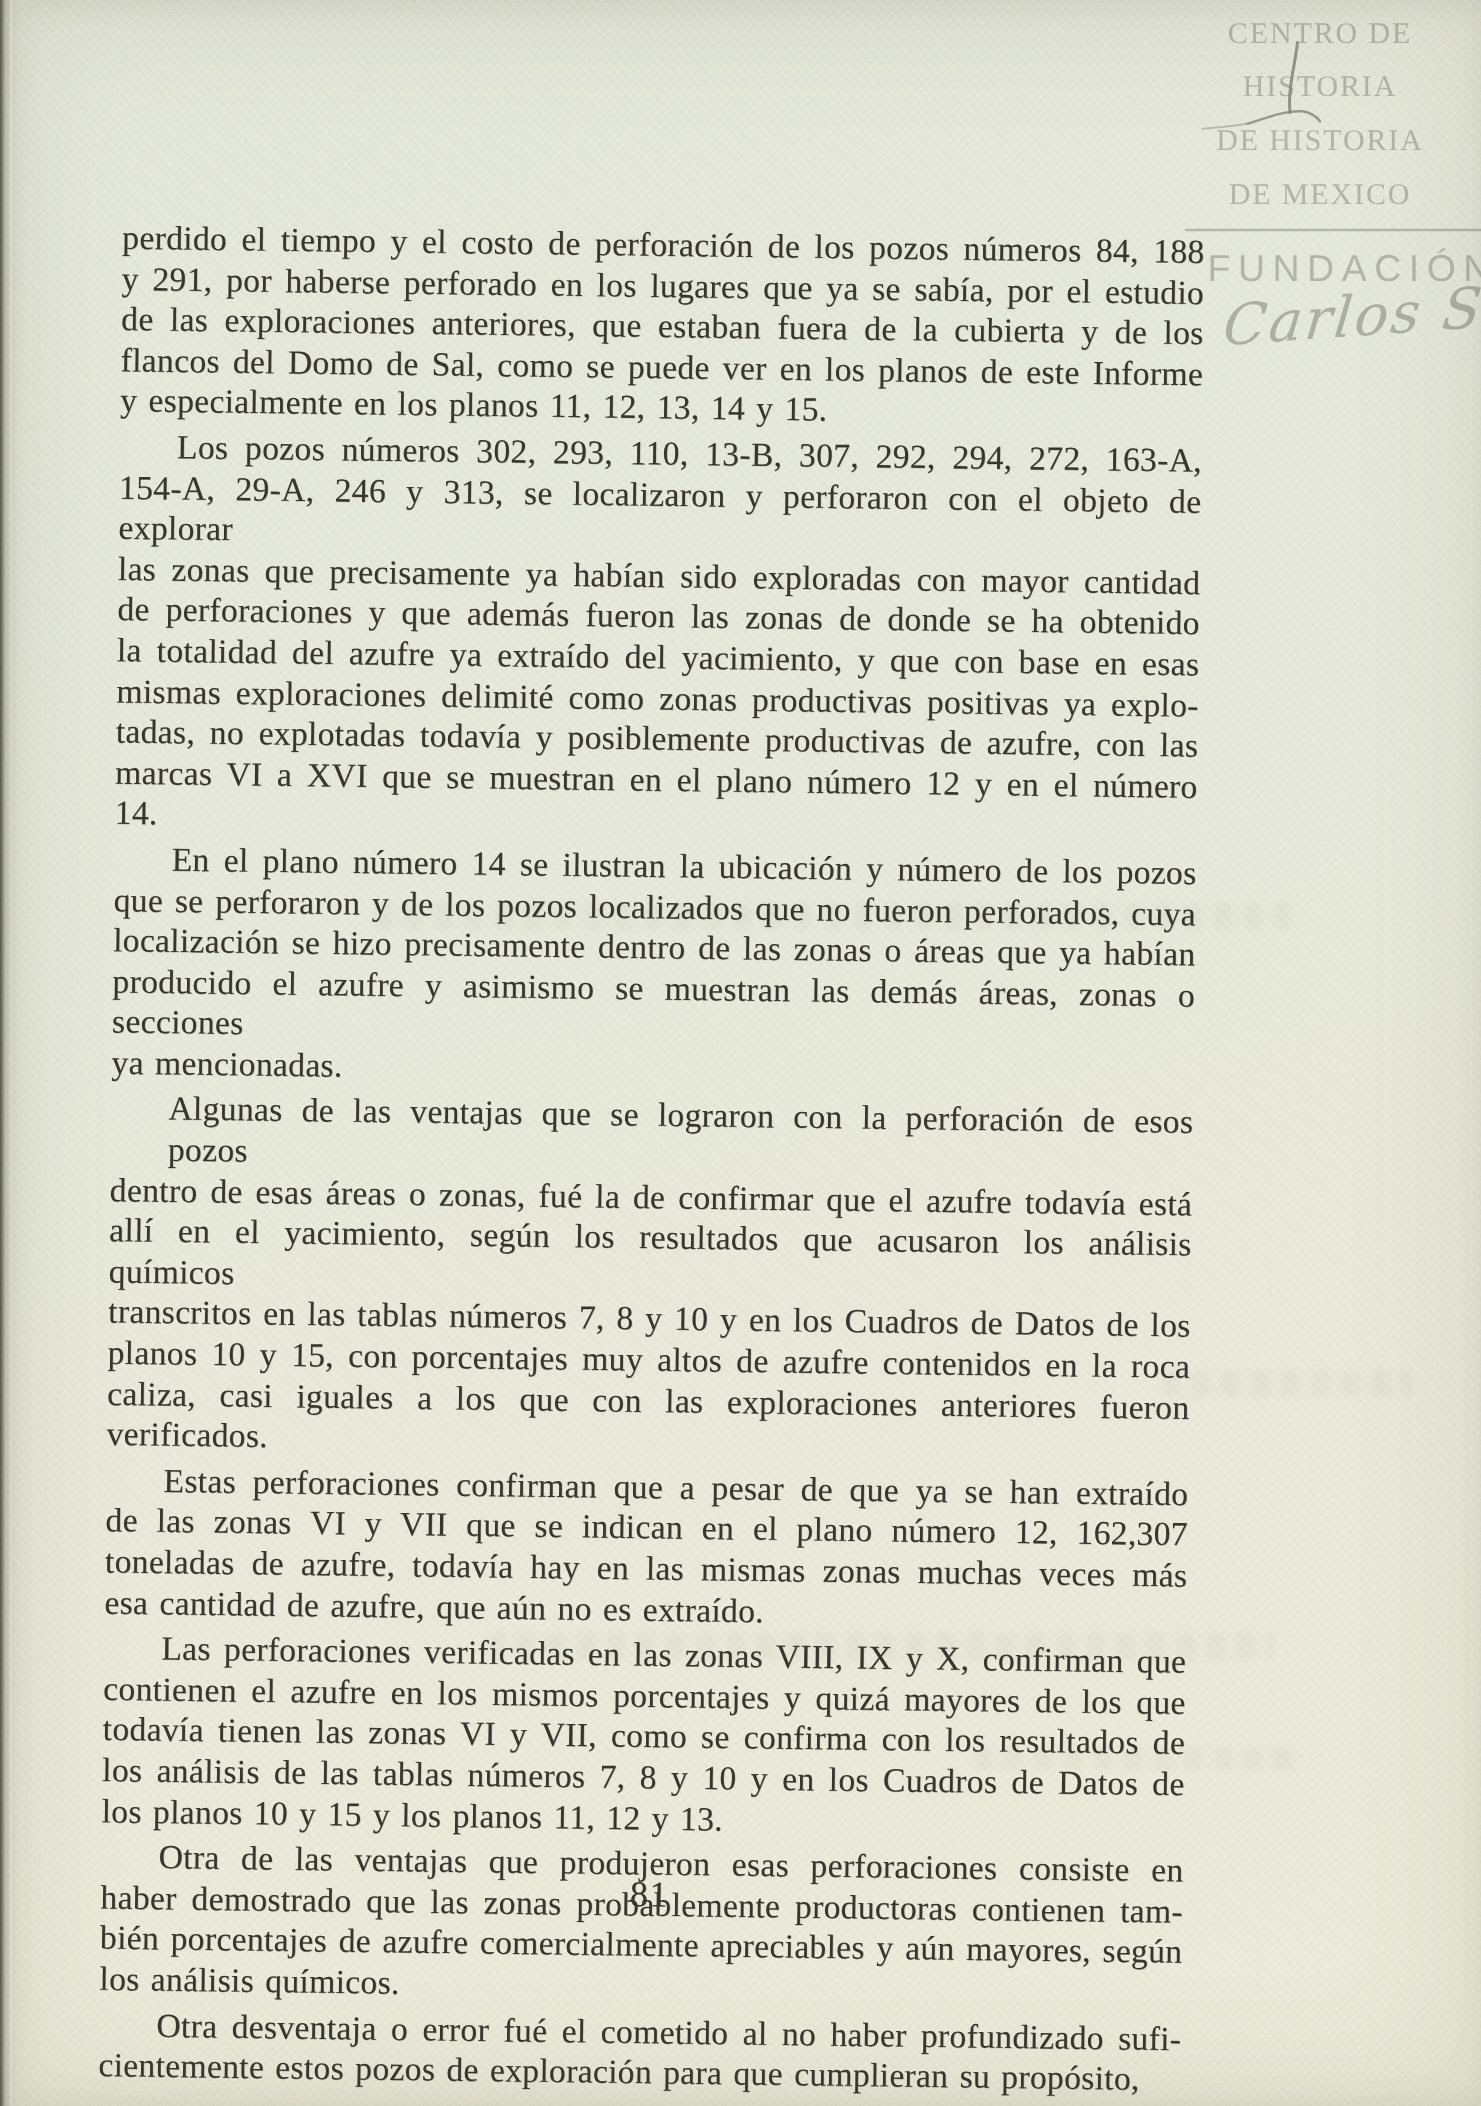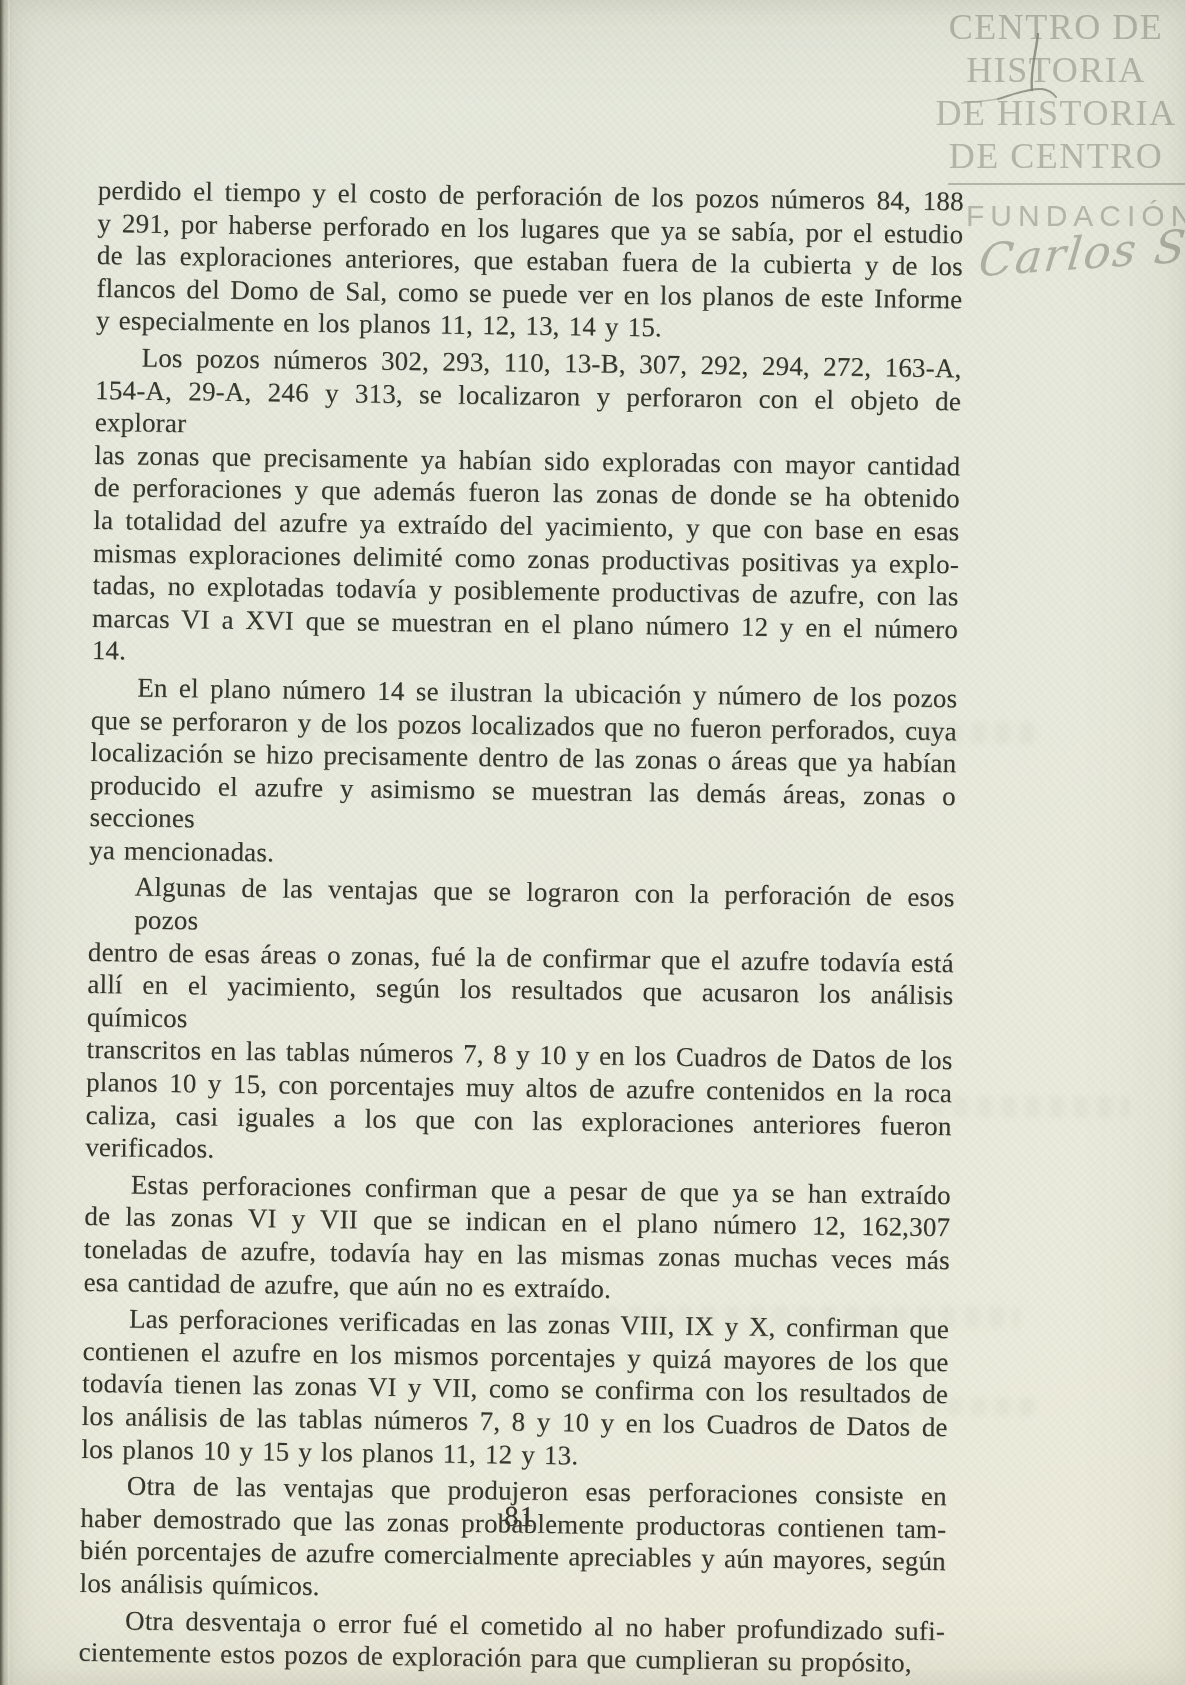--- a/index.html
+++ b/index.html
@@ -27,21 +27,21 @@
     position:absolute;left:8px;top:0;width:2px;height:100%;
     background:linear-gradient(180deg,rgba(250,250,240,0.5),rgba(250,250,240,0.15) 40%,rgba(250,250,240,0.45));
   }
 
   
   .stamp{
     position:absolute;top:6px;right:0;width:258px;height:330px;
     color:#b2b4a8;text-align:center;
   }
   .stamp-line{
-    font-size:36px;line-height:43px;letter-spacing:1.5px;white-space:nowrap;
+    font-size:24px;line-height:43px;letter-spacing:1.5px;white-space:nowrap;
     font-family:"Liberation Serif",serif;
   }
   .stamp-rule{
     margin-top:5px;height:0;border-top:2px solid #b4b6aa;
     width:237px;margin-left:21px;
   }
   .stamp-org{
     position:absolute;left:39px;top:193px;
     font-family:"Liberation Sans",sans-serif;
     font-size:30px;letter-spacing:6px;white-space:nowrap;color:#b3b5a9;
@@ -97,21 +97,21 @@
 
   <div class="bleed b1"></div>
   <div class="bleed b2"></div>
   <div class="bleed b3"></div>
   <div class="bleed b4"></div>
 
   <div class="stamp">
     <div class="stamp-line">CENTRO DE</div>
     <div class="stamp-line">HISTORIA</div>
     <div class="stamp-line">DE HISTORIA</div>
-    <div class="stamp-line">DE CENTRO</div>
+    <div class="stamp-line">DE MEXICO</div>
     <div class="stamp-rule"></div>
     <div class="stamp-org">FUNDACIÓN</div>
     <div class="stamp-signature">Carlos Slim</div>
   </div>
 
   <svg class="pencil" width="1185" height="200" viewBox="0 0 1185 200" fill="none">
     <path d="M1038,34 C1036,52 1030,72 1032,90" stroke="#84867a" stroke-width="2.4" stroke-linecap="round" opacity="0.85"></path>
     <path d="M998,99 C1012,95 1028,88 1042,89 C1049,90 1053,93 1056,97" stroke="#84867a" stroke-width="2" stroke-linecap="round" opacity="0.8"></path>
     <path d="M962,103 C974,102 986,101 998,99" stroke="#9a9c90" stroke-width="1.6" stroke-linecap="round" opacity="0.6"></path>
   </svg>

